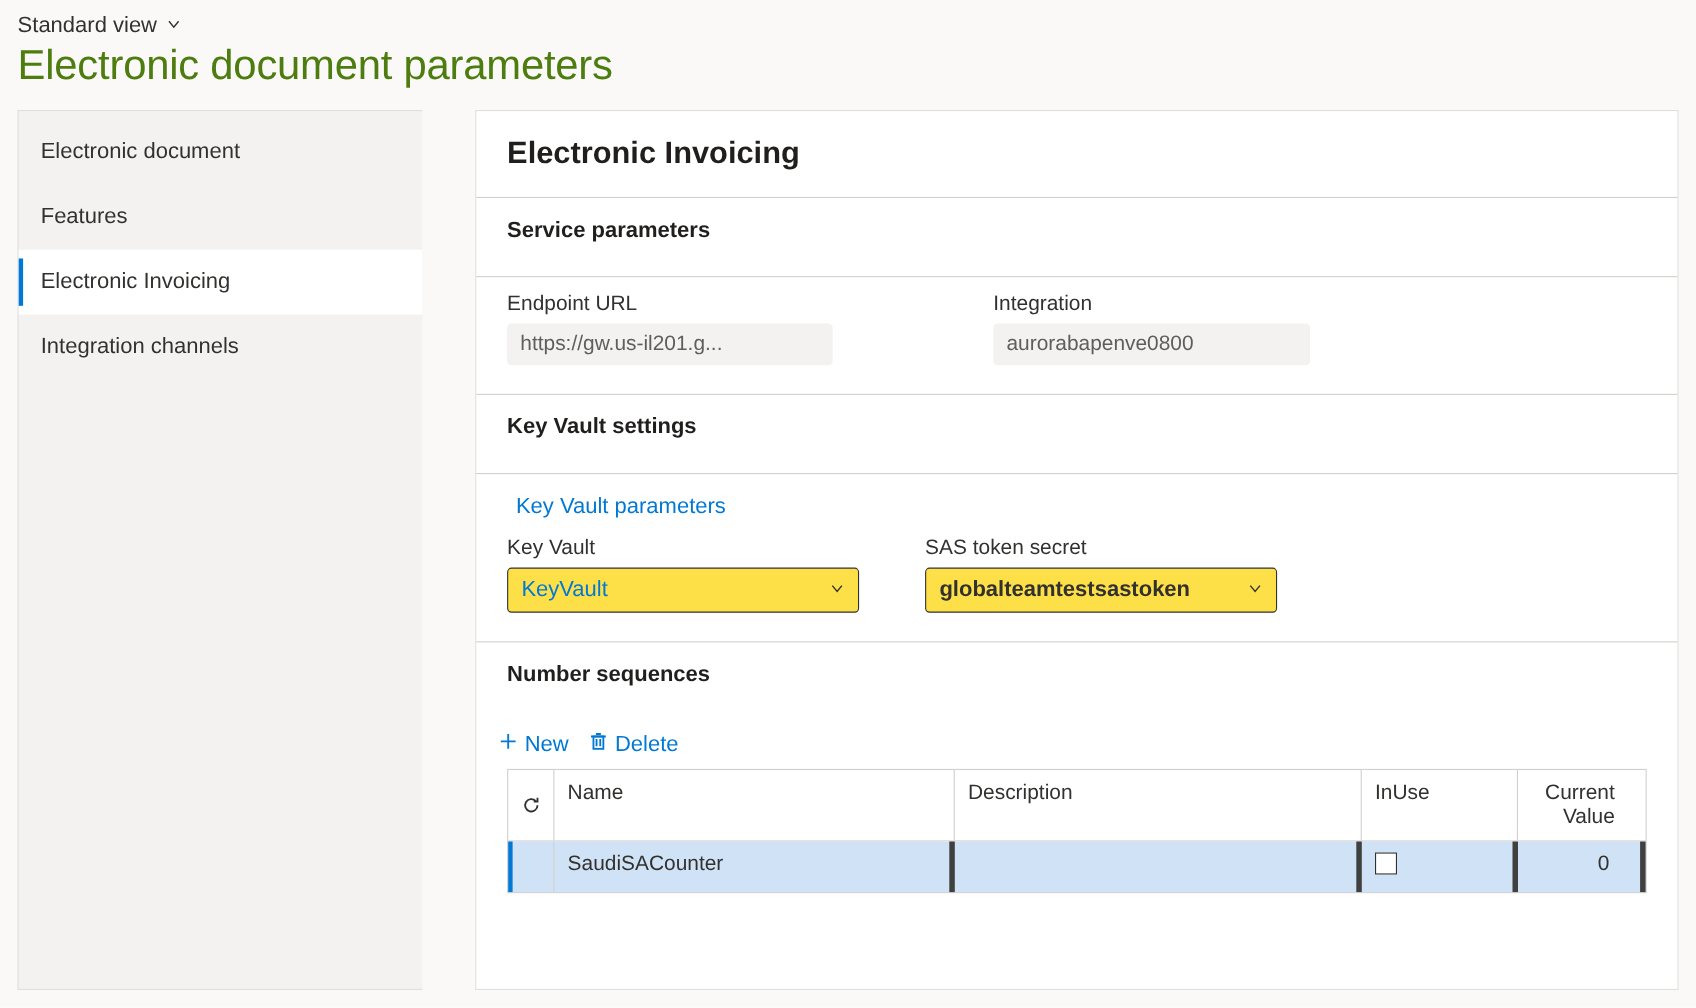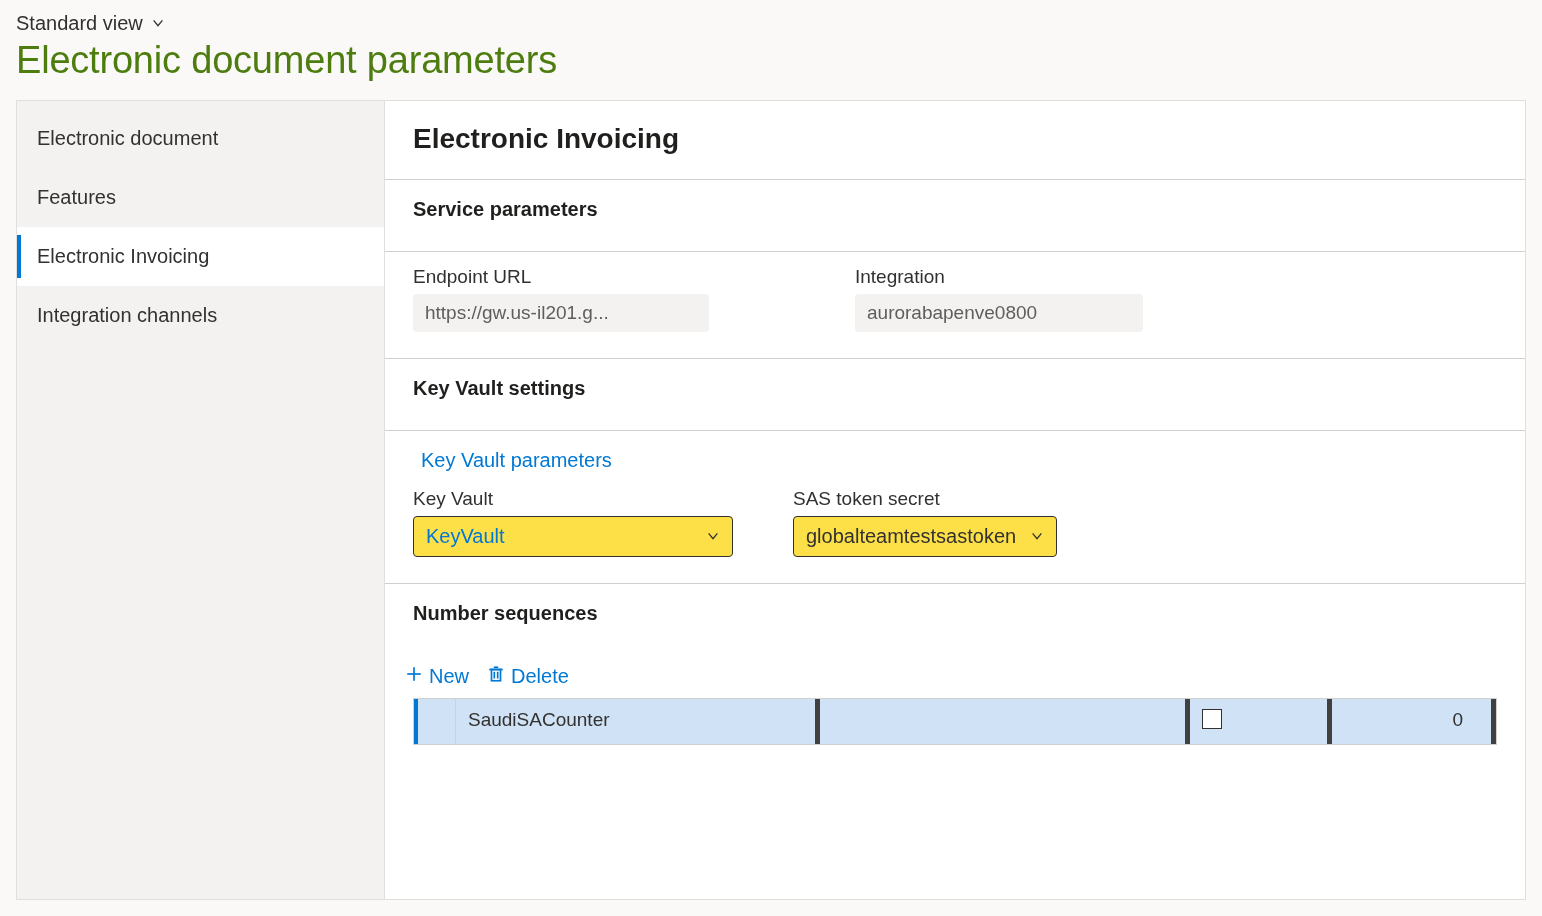--- a/index.html
+++ b/index.html
@@ -32,20 +32,21 @@
     }
     .page-title {
       font-size: 38px;
       font-weight: 400;
       color: #4d7c0f;
       letter-spacing: -0.2px;
     }
     .content-wrap {
       display: flex;
       padding: 0 16px;
+      gap: 48px;
     }
     .sidebar {
       width: 368px;
       background: #f3f2f1;
       border: 1px solid #e1dfdd;
       border-right: none;
       padding-top: 8px;
       flex-shrink: 0;
     }
     .sidebar-item {
@@ -297,21 +298,21 @@
               <span class="dd-value">KeyVault</span>
               <span class="chev">
                 <svg viewBox="0 0 16 16">
                     <polyline points="3,5 8,11 13,5"></polyline>
                   </svg>
               </span>
             </div>
           </div>
           <div class="field">
             <span class="field-label">SAS token secret</span>
-            <div class="dropdown" style="width:264px;">
+            <div class="dropdown" style="width:320px;font-weight:bold;">
               <span class="dd-value">globalteamtestsastoken</span>
               <span class="chev">
                 <svg viewBox="0 0 16 16">
                     <polyline points="3,5 8,11 13,5"></polyline>
                   </svg>
               </span>
             </div>
           </div>
         </div>
       </div>
@@ -338,20 +339,32 @@
                 <line x1="6" y1="2" x2="10" y2="2"></line>
                 <line x1="6.5" y1="6" x2="6.5" y2="12"></line>
                 <line x1="9.5" y1="6" x2="9.5" y2="12"></line>
               </svg>
           </span>
           <span>Delete</span>
         </span>
       </div>
 
       <div class="grid">
+        <div class="grid-head">
+          <div class="gh-icon">
+            <svg viewBox="0 0 16 16">
+              <path d="M13 8a5 5 0 1 1-1.5-3.5"></path>
+              <polyline points="13,2 13,5 10,5"></polyline>
+            </svg>
+          </div>
+          <div class="gh-cell col-name">Name</div>
+          <div class="gh-cell col-desc">Description</div>
+          <div class="gh-cell col-inuse">InUse</div>
+          <div class="gh-cell col-cv">Current Value</div>
+        </div>
         <div class="grid-row">
           <div class="gd-icon"></div>
           <div class="gd-cell col-name">SaudiSACounter</div>
           <div class="gd-cell col-desc"></div>
           <div class="gd-cell col-inuse">
             <span class="checkbox-box"></span>
           </div>
           <div class="gd-cell col-cv">0</div>
         </div>
       </div>

